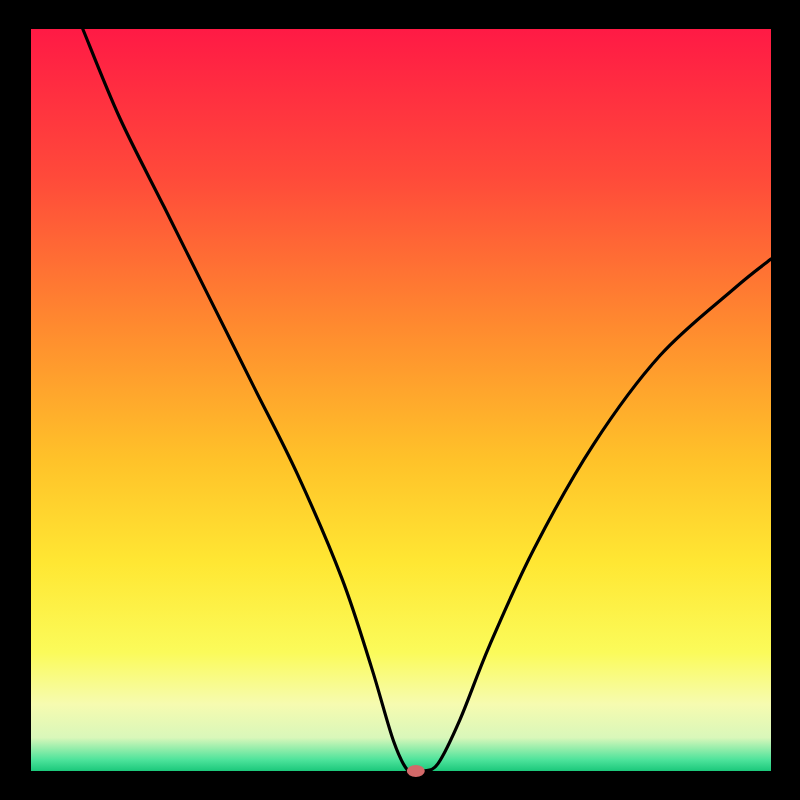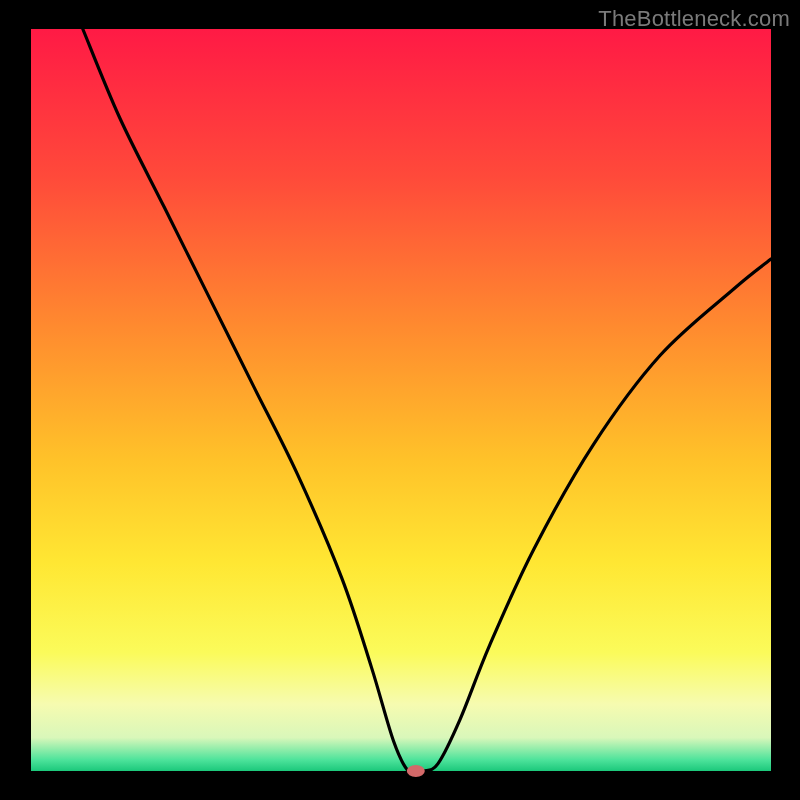--- a/index.html
+++ b/index.html
@@ -28,21 +28,20 @@
   }
   .plot {
     position: absolute;
     display: block;
   }
 </style>
 </head>
 <body>
 
 <div class="frame">
-  <div class="attribution">TheBottleneck.com</div>
 
   <svg class="plot" width="800" height="800" viewBox="0 0 800 800">
     <defs>
       <linearGradient id="bg-grad" x1="0" y1="0" x2="0" y2="1">
           <stop offset="0%" stop-color="#ff1a45"></stop>
           <stop offset="20%" stop-color="#ff4a3a"></stop>
           <stop offset="40%" stop-color="#ff8a2f"></stop>
           <stop offset="57.99999999999999%" stop-color="#ffc229"></stop>
           <stop offset="72%" stop-color="#ffe733"></stop>
           <stop offset="84%" stop-color="#fbfb5a"></stop>

